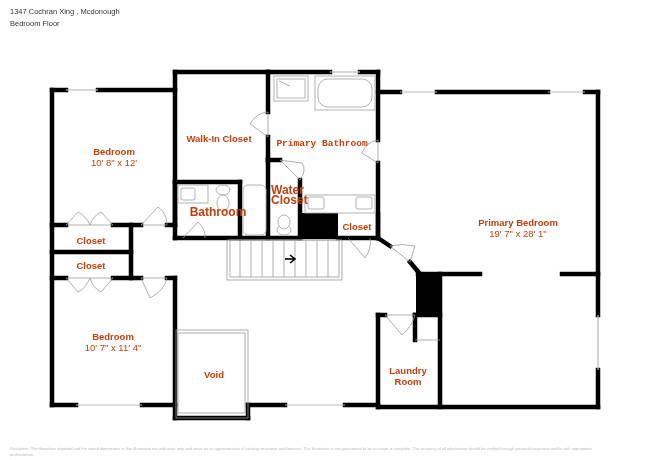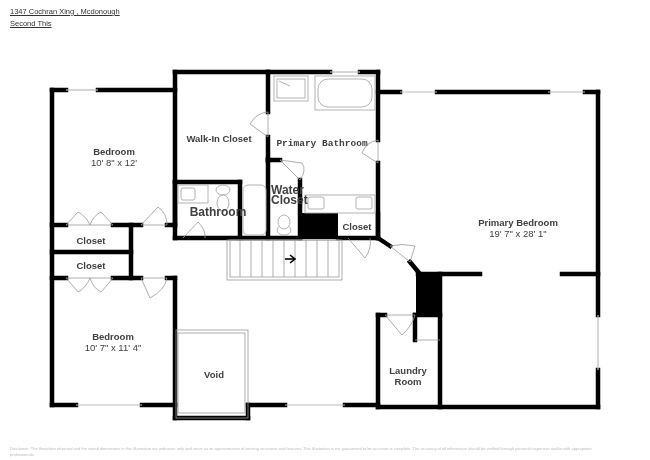--- a/index.html
+++ b/index.html
@@ -1,35 +1,35 @@
 <!DOCTYPE html>
 <html><head>
 <meta charset="utf-8">
 <style>
   html, body { margin: 0; padding: 0; background: #ffffff; }
   body { width: 650px; height: 460px; position: relative; overflow: hidden; font-family: "Liberation Sans", sans-serif; }
-  .header { position: absolute; left: 10px; top: 6px; font-size: 7.5px; color: #333; line-height: 12px; text-decoration: underline; }
+  .header { position: absolute; left: 10px; top: 6px; font-size: 7.5px; color: #333; line-height: 12px; }
   svg.plan { position: absolute; left: 0; top: 0; }
   .w { stroke: #000; stroke-width: 4.5; fill: none; stroke-linecap: square; }
   .win { stroke: #bbb; stroke-width: 1.2; fill: none; }
   .thin { stroke: #999; stroke-width: 0.8; fill: none; }
   .fx { stroke: #aaa; stroke-width: 0.9; fill: #fff; }
   .solid { fill: #000; }
-  .lbl { position: absolute; text-align: center; color: #404040; transform: translate(-50%, -50%); white-space: nowrap; }
+  .lbl { position: absolute; text-align: center; color: #c2410c; transform: translate(-50%, -50%); white-space: nowrap; }
   .lbl .name { font-weight: bold; font-size: 9.5px; display: block; line-height: 11px; }
   .lbl .dim { font-size: 9.5px; display: block; line-height: 11px; }
   .lbl.small .name { font-size: 12px; line-height: 9.5px; }
   .disclaimer { position: absolute; left: 10px; top: 446px; font-size: 4px; color: #bbb; line-height: 6px; width: 600px; }
 </style>
 </head>
 <body>
 
 <div class="header">
   <div>1347 Cochran Xing , Mcdonough</div>
-  <div>Second This</div>
+  <div>Bedroom Floor</div>
 </div>
 
 <svg class="plan" width="650" height="460" viewBox="0 0 650 460">
 
   <g>
 
     <line class="w" x1="52" y1="90" x2="66" y2="90"></line>
     <line class="w" x1="98" y1="90" x2="175" y2="90"></line>
 
     <line class="w" x1="52" y1="90" x2="52" y2="405"></line>

